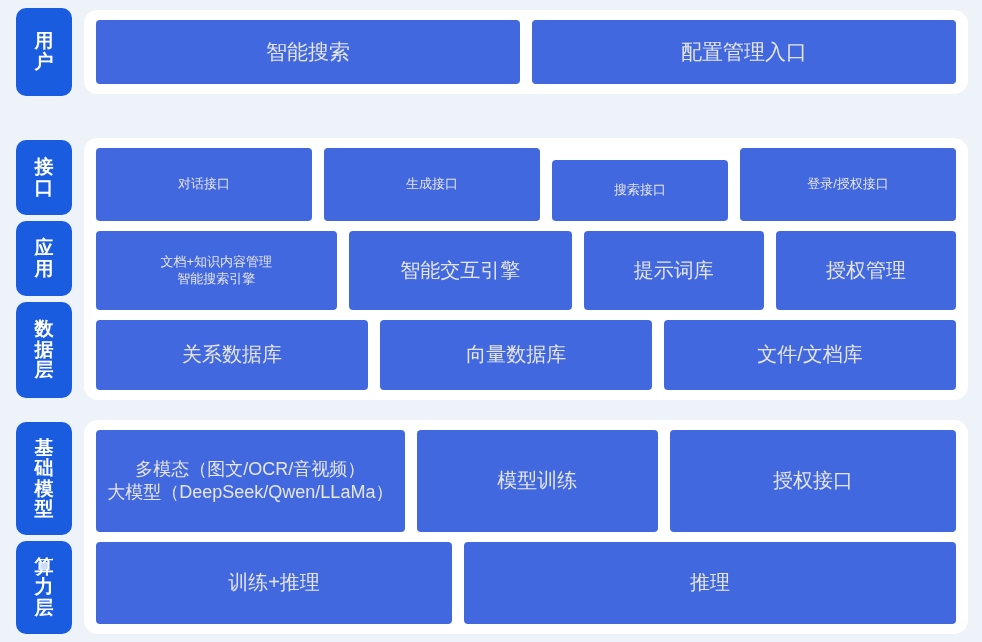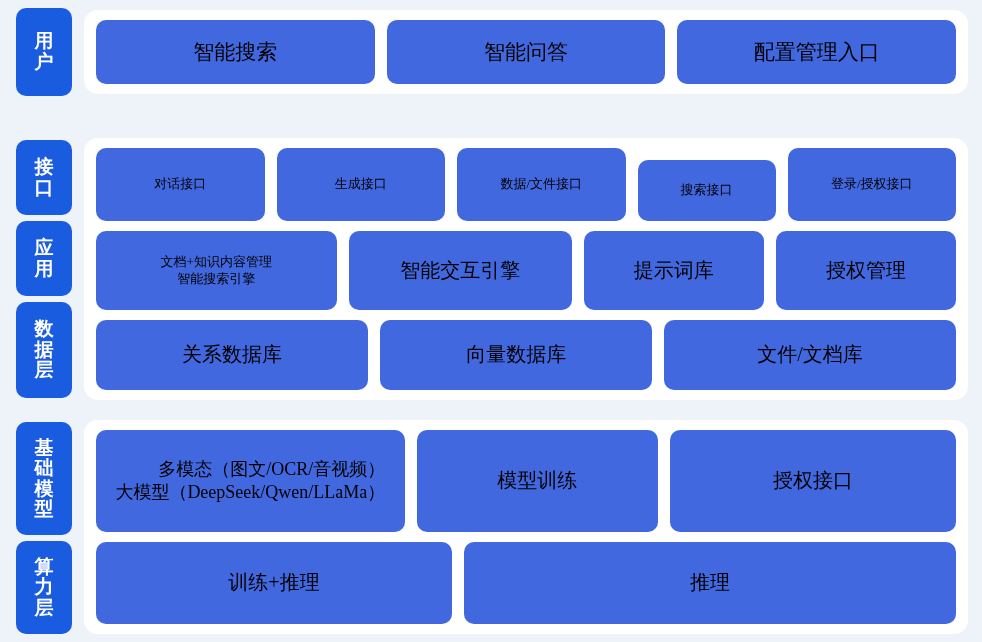--- a/index.html
+++ b/index.html
@@ -79,33 +79,32 @@
     gap: 10px;
   }
   .row {
     display: flex;
     gap: 12px;
     flex: 1 1 auto;
     align-items: stretch;
   }
   .card {
     background: #4268e0;
-    color: #000000;
-    border-radius: 10px;
+    color: #e5e5e5;
+    border-radius: 4px;
     display: flex;
     align-items: center;
     justify-content: center;
     text-align: center;
     font-size: 20px;
     line-height: 1.28;
     padding: 6px 8px;
     box-sizing: border-box;
     white-space: pre-line;
     flex: 1 1 0;
-    font-family: Liberation Serif, serif;
   }
 
   
   #section-user       { top: 0px;   height: 104px; }
   #section-platform   { top: 130px; height: 278px; }
   #section-infra      { top: 412px; height: 230px; }
 
   #section-user .panel   { margin-top: 10px; margin-bottom: 10px; }
   #section-user .card    { font-size: 21px; }
 
@@ -114,37 +113,36 @@
 
   
   .w-28 { flex-grow: 2.8; }
   .w-26 { flex-grow: 2.6; }
   .w-24 { flex-grow: 2.4; }
   .w-20 { flex-grow: 2.0; }
   .w-19 { flex-grow: 1.9; }
   .w-16 { flex-grow: 1.6; margin-top: 12px; }
 
   .card.small { font-size: 13px; }
-  .card.tiny  { font-size: 18px; text-align: right; }
+  .card.tiny  { font-size: 18px; }
 </style>
 </head>
 <body>
 
 <div id="diagram">
 
   <div class="section" id="section-user">
     <div class="rail">
       <div class="tab">
         <span>用户</span>
       </div>
     </div>
     <div class="panel">
       <div class="row">
         <div class="card">智能搜索</div>
-        <div class="card">智能问答</div>
         <div class="card">配置管理入口</div>
       </div>
     </div>
   </div>
 
   <div class="section" id="section-platform">
     <div class="rail">
       <div class="tab">
         <span>接口</span>
       </div>
@@ -153,21 +151,20 @@
       </div>
       <div class="tab">
         <span>数据层</span>
       </div>
     </div>
     <div class="panel">
 
       <div class="row">
         <div class="card small w-20">对话接口</div>
         <div class="card small w-20">生成接口</div>
-        <div class="card small w-20">数据/文件接口</div>
         <div class="card small w-16">搜索接口</div>
         <div class="card small w-20">登录/授权接口</div>
       </div>
 
       <div class="row">
         <div class="card small w-26">文档+知识内容管理
 智能搜索引擎</div>
         <div class="card w-24">智能交互引擎</div>
         <div class="card w-19">提示词库</div>
         <div class="card w-19">授权管理</div>

